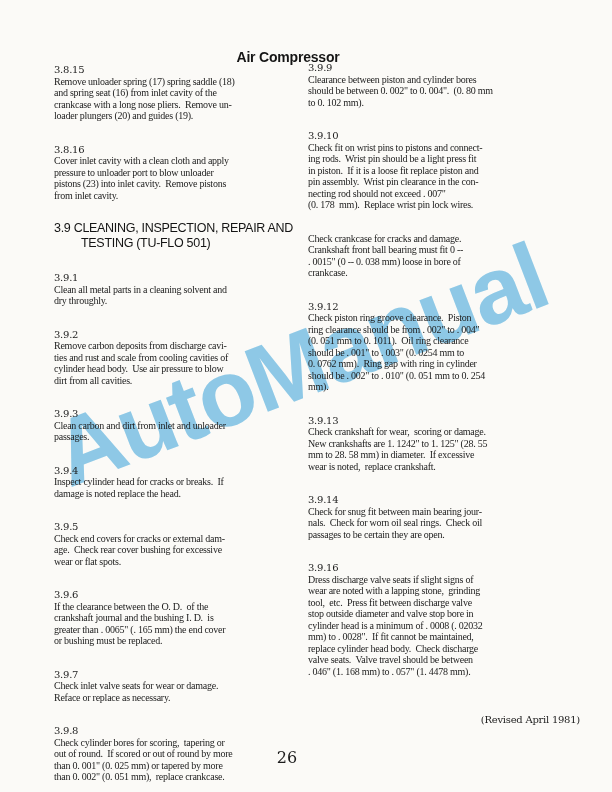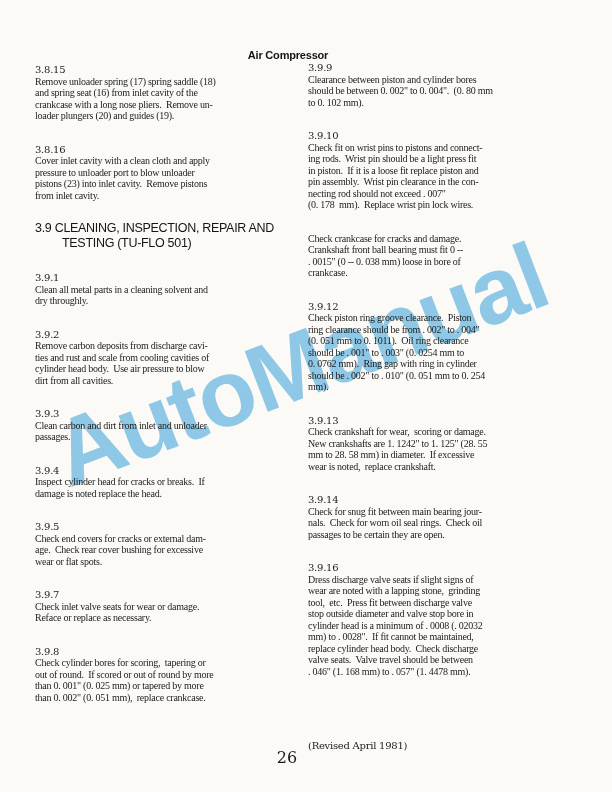--- a/index.html
+++ b/index.html
@@ -19,21 +19,21 @@
     height: 792px;
   }
   .page-header {
     position: absolute;
     top: 49px;
     left: 168px;
     width: 240px;
     text-align: center;
     font-family: "Liberation Sans", sans-serif;
     font-weight: bold;
-    font-size: 11px;
+    font-size: 14px;
     letter-spacing: -0.2px;
     color: #151515;
     z-index: 3;
   }
   .watermark {
     position: absolute;
     left: 58px;
     top: 406px;
     z-index: 1;
     font-family: "Liberation Sans", sans-serif;
@@ -44,21 +44,21 @@
     opacity: 0.88;
     transform: rotate(-21deg);
     transform-origin: 0 50%;
     white-space: nowrap;
     pointer-events: none;
   }
   .col {
     position: absolute;
     z-index: 2;
   }
-  .col-left  { left: 35px;  top: 64px; width: 250px; }
+  .col-left  { left: 54px;  top: 64px; width: 250px; }
   .col-right { left: 308px; top: 62px; width: 272px; }
   .para {
     margin-top: 22px;
     font-size: 10px;
     line-height: 11.5px;
     letter-spacing: -0.25px;
     white-space: pre;
   }
   .col > .para:first-child { margin-top: 0; }
   .para-num { white-space: pre; }
@@ -73,22 +73,23 @@
     letter-spacing: -0.3px;
     color: #141414;
     white-space: pre-line;
     padding-left: 27px;
     text-indent: -27px;
   }
   .section-heading + .para { }
   .revision-note {
     position: absolute;
     left: 308px;
-    top: 740px;
+    top: 714px;
     width: 272px;
+    text-align: right;
     font-size: 10px;
     letter-spacing: -0.25px;
     white-space: pre;
     z-index: 2;
   }
   .page-number {
     position: absolute;
     left: 272px;
     top: 748px;
     width: 30px;
@@ -120,20 +121,24 @@
 ties and rust and scale from cooling cavities of
 cylinder head body.  Use air pressure to blow
 dirt from all cavities.</div></div>
       <div class="para"><div class="para-num">3.9.3</div><div class="para-body">Clean carbon and dirt from inlet and unloader
 passages.</div></div>
       <div class="para"><div class="para-num">3.9.4</div><div class="para-body">Inspect cylinder head for cracks or breaks.  If
 damage is noted replace the head.</div></div>
       <div class="para"><div class="para-num">3.9.5</div><div class="para-body">Check end covers for cracks or external dam-
 age.  Check rear cover bushing for excessive
 wear or flat spots.</div></div>
+      <div class="para gap-large"><div class="para-num">3.9.6</div><div class="para-body">If the clearance between the O. D.  of the
+crankshaft journal and the bushing I. D.  is
+greater than . 0065" (. 165 mm) the end cover
+or bushing must be replaced.</div></div>
       <div class="para"><div class="para-num">3.9.7</div><div class="para-body">Check inlet valve seats for wear or damage.
 Reface or replace as necessary.</div></div>
       <div class="para"><div class="para-num">3.9.8</div><div class="para-body">Check cylinder bores for scoring,  tapering or
 out of round.  If scored or out of round by more
 than 0. 001" (0. 025 mm) or tapered by more
 than 0. 002" (0. 051 mm),  replace crankcase.</div></div>
     </div>
   <div class="col col-right">
       <div class="para"><div class="para-num">3.9.9</div><div class="para-body">Clearance between piston and cylinder bores
 should be between 0. 002" to 0. 004".  (0. 80 mm

